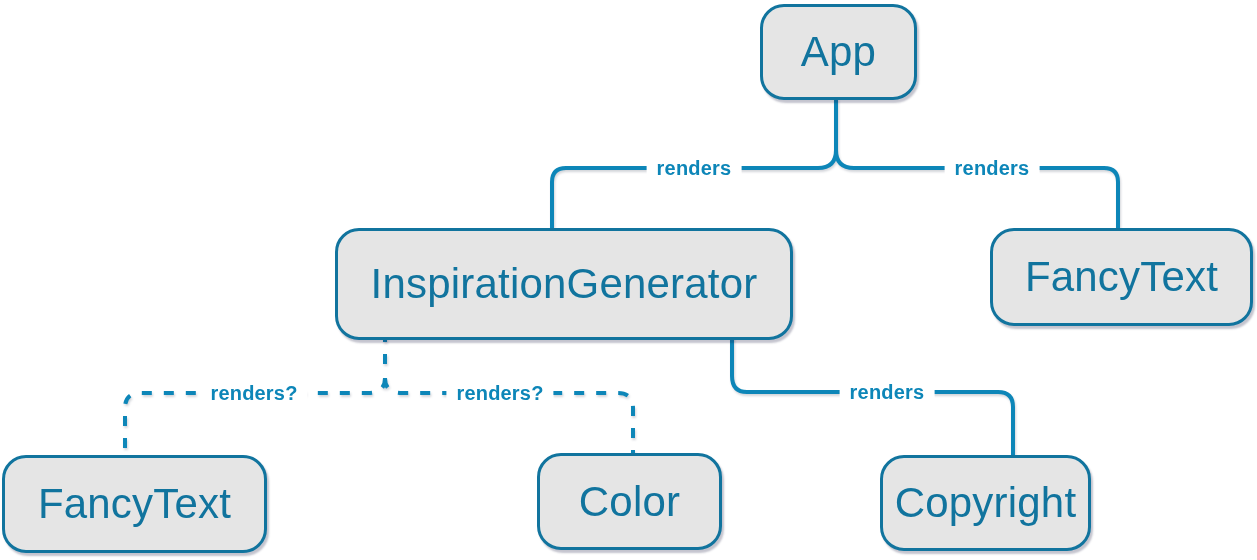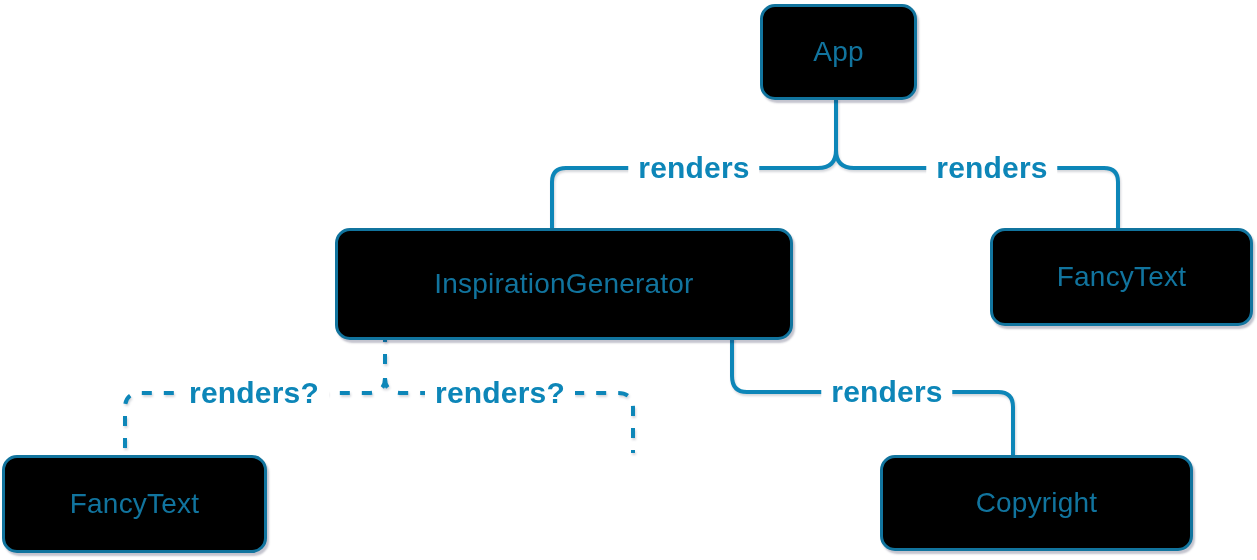--- a/index.html
+++ b/index.html
@@ -31,47 +31,47 @@
     fill: none;
     stroke: var(--edge-color);
     stroke-width: 4;
   }
   svg.edges path.solid { stroke-linecap: round; }
   svg.edges path.dashed { stroke-dasharray: 10 12; stroke-linecap: butt; }
   .edge-shadow { filter: drop-shadow(1.5px 2px 1px rgba(10, 20, 50, 0.18)); }
 
   .node {
     position: absolute;
-    background: #000000;
+    background: #e5e5e5;
     border: 3.5px solid var(--node-color);
-    border-radius: 15px;
+    border-radius: 24px;
     box-shadow: 2px 3px 2px rgba(20, 20, 60, 0.25);
     display: flex;
     align-items: center;
     justify-content: center;
     color: var(--node-color);
-    font-size: 28px;
+    font-size: 42px;
     letter-spacing: 0.2px;
   }
   .node span { white-space: nowrap; }
 
   .node-app                   { left: 760px;  top: 4px;   width: 157px; height: 96px; }
   .node-inspiration-generator { left: 335px;  top: 228px; width: 458px; height: 112px; }
   .node-fancy-text-top        { left: 990px;  top: 228px; width: 263px; height: 98px; }
   .node-fancy-text-bottom     { left: 2px;    top: 455px; width: 265px; height: 98px; }
   .node-color                 { left: 537px;  top: 453px; width: 185px; height: 97px; }
-  .node-copyright             { left: 880px;  top: 455px; width: 313px; height: 96px; justify-content: center; }
+  .node-copyright             { left: 880px;  top: 455px; width: 211px; height: 96px; justify-content: center; }
 
   .edge-label {
     position: absolute;
     transform: translate(-50%, -50%);
     background: var(--bg-color);
     padding: 2px 10px;
     color: var(--edge-color);
-    font-size: 30px;
+    font-size: 20px;
     font-weight: 600;
     letter-spacing: 0.2px;
     white-space: nowrap;
   }
   .label-app-ig        { left: 694px; top: 168px; }
   .label-app-ft        { left: 992px; top: 168px; }
   .label-ig-ft         { left: 254px; top: 393px; }
   .label-ig-color      { left: 500px; top: 393px; }
   .label-ig-copyright  { left: 887px; top: 392px; }
 </style>
@@ -104,20 +104,23 @@
   </div>
 
   <div class="node node-fancy-text-top">
     <span>FancyText</span>
   </div>
 
   <div class="node node-fancy-text-bottom">
     <span>FancyText</span>
   </div>
 
+  <div class="node node-color">
+    <span>Color</span>
+  </div>
 
   <div class="node node-copyright">
     <span>Copyright</span>
   </div>
 
   <span class="edge-label label-app-ig">renders</span>
   <span class="edge-label label-app-ft">renders</span>
   <span class="edge-label label-ig-ft">renders?</span>
   <span class="edge-label label-ig-color">renders?</span>
   <span class="edge-label label-ig-copyright">renders</span>

